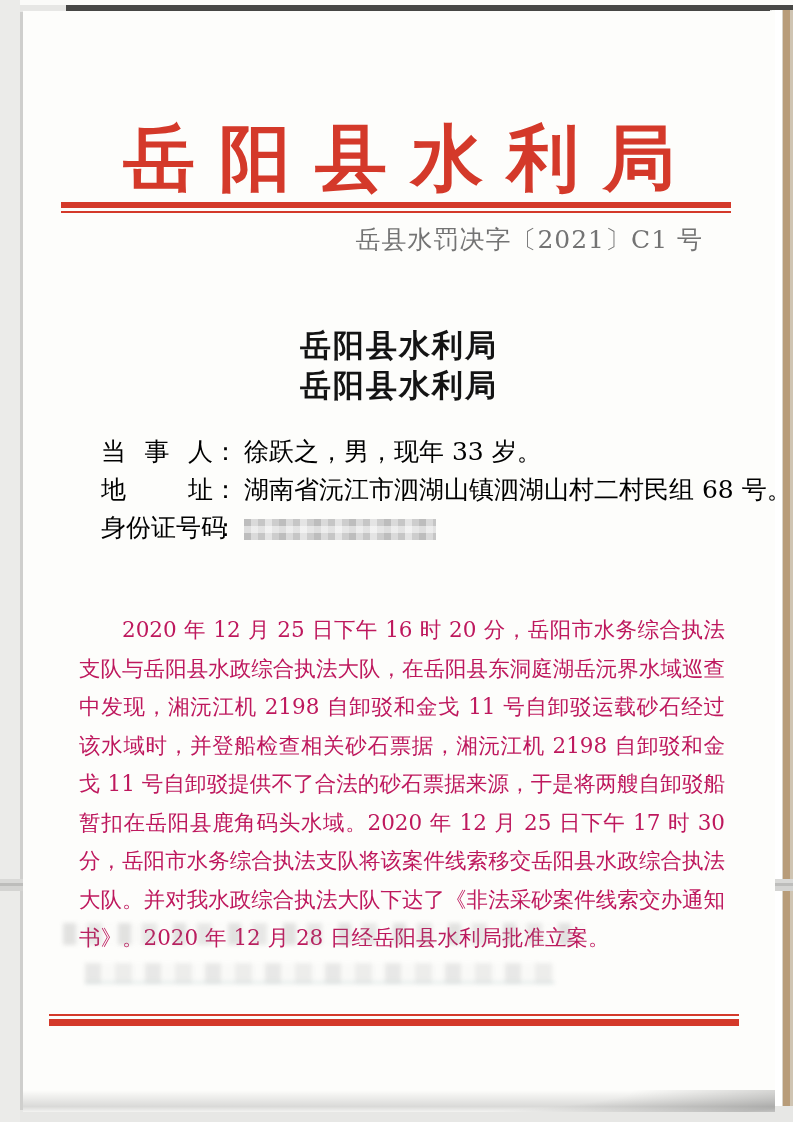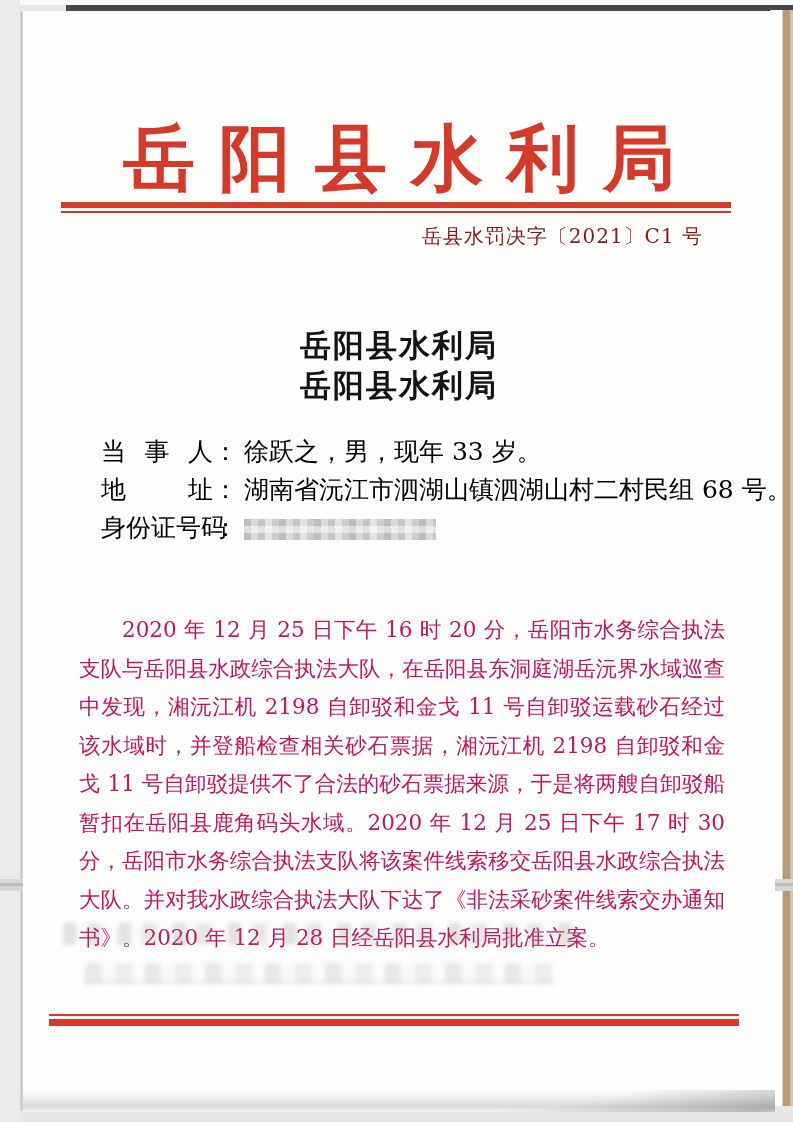--- a/index.html
+++ b/index.html
@@ -44,21 +44,21 @@
     letter-spacing:24px;text-indent:24px;
     white-space:nowrap;
   }
   .header-rule{position:absolute;left:38px;top:191px;width:670px;}
   .header-rule .thick{height:6px;background:#d4392a;}
   .header-rule .gap{height:3px;}
   .header-rule .thin{height:2px;background:#d4392a;}
 
   .doc-number{
     position:absolute;right:72px;top:212px;
-    font-size:20px;color:#7f1d1d;letter-spacing:1px;
+    font-size:25px;color:#737373;letter-spacing:1px;
   }
 
   
   .doc-title{
     position:absolute;left:0;top:314px;width:100%;
     text-align:center;color:#141414;font-weight:bold;
     font-size:31px;line-height:40px;letter-spacing:2px;
   }
 
   

